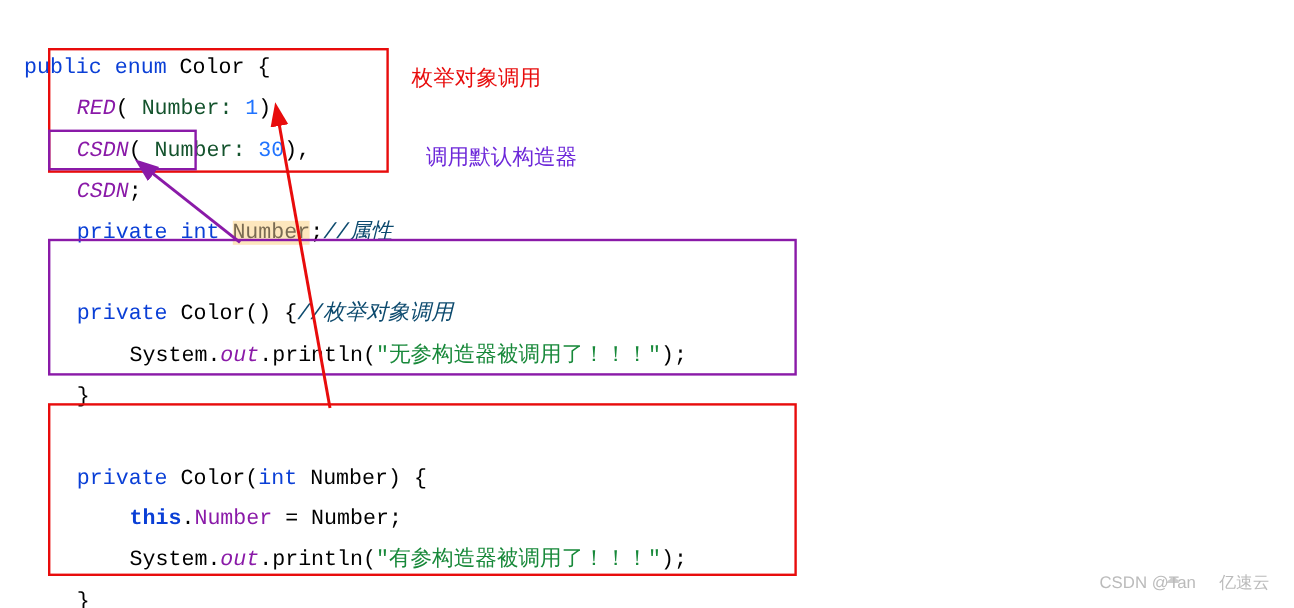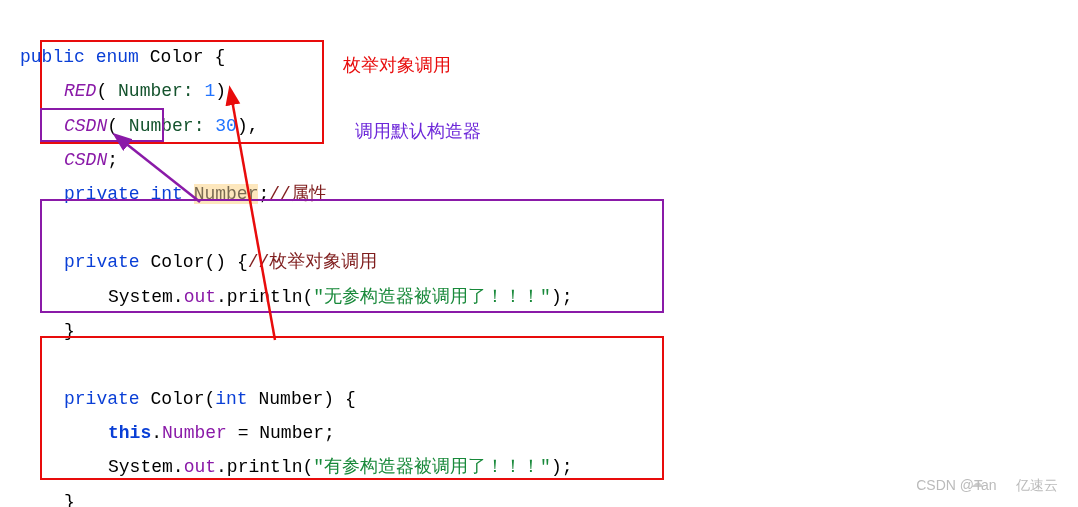--- a/index.html
+++ b/index.html
@@ -14,22 +14,22 @@
     width: 1078px;
     height: 507px;
     box-sizing: border-box;
     overflow: hidden;
   }
   .kw { color: #0a3fd6; font-weight: normal; }
   .enumconst { color: #8a1aa8; font-style: italic; }
   .hint { color: #14532d; font-style: normal; }
   .num { color: #2073ff; }
   .fieldhl { background: #fde7bd; color:#7a6b52;}
-  .comment { color: #7f1d1d; }
-  .out { color: #8a1aa8; }
+  .comment { color: #0c4a6e; font-style: italic; }
+  .out { color: #8a1aa8; font-style: italic; }
   .str { color: #18893a; }
   .thiskw { color: #0a3fd6; font-weight: bold; }
   .code { white-space: pre; }
   .indent1 { padding-left: 44px; display:inline-block;}
   .indent2 { padding-left: 88px; display:inline-block;}
   .box-red1 { position:absolute; left:40px; top:40px; width:280px; height:100px; border:2px solid #e80c0c; pointer-events:none;}
   .box-purple-small { position:absolute; left:40px; top:108px; width:120px; height:30px; border:2px solid #8a1aa8; pointer-events:none;}
   .box-purple-big { position:absolute; left:40px; top:199px; width:620px; height:110px; border:2px solid #8a1aa8; pointer-events:none;}
   .box-red2 { position:absolute; left:40px; top:336px; width:620px; height:140px; border:2px solid #e80c0c; pointer-events:none;}
   .anno { position:absolute; font-family: "Microsoft YaHei", sans-serif; font-size:18px; }

